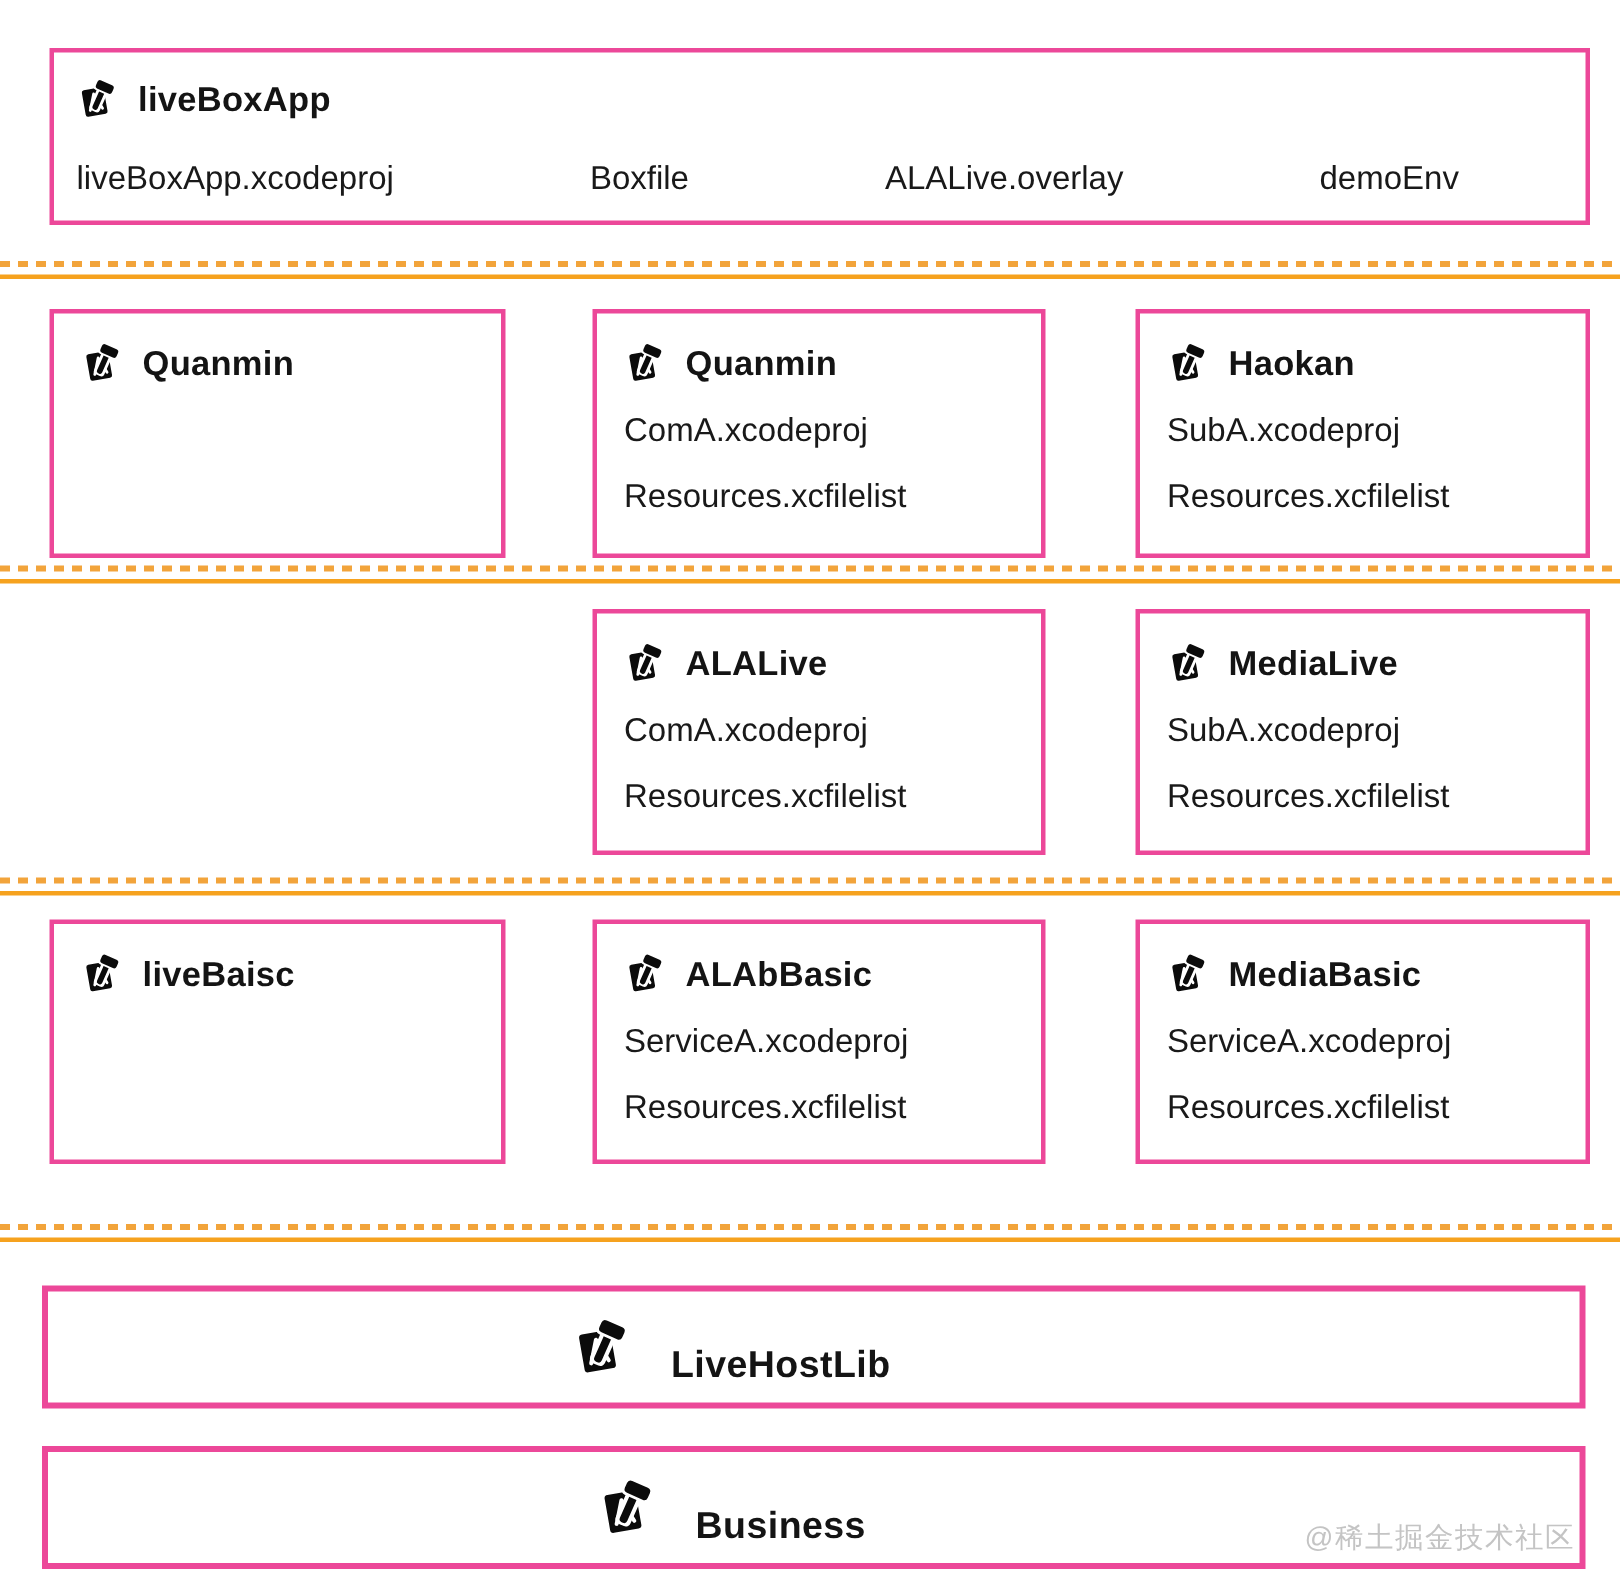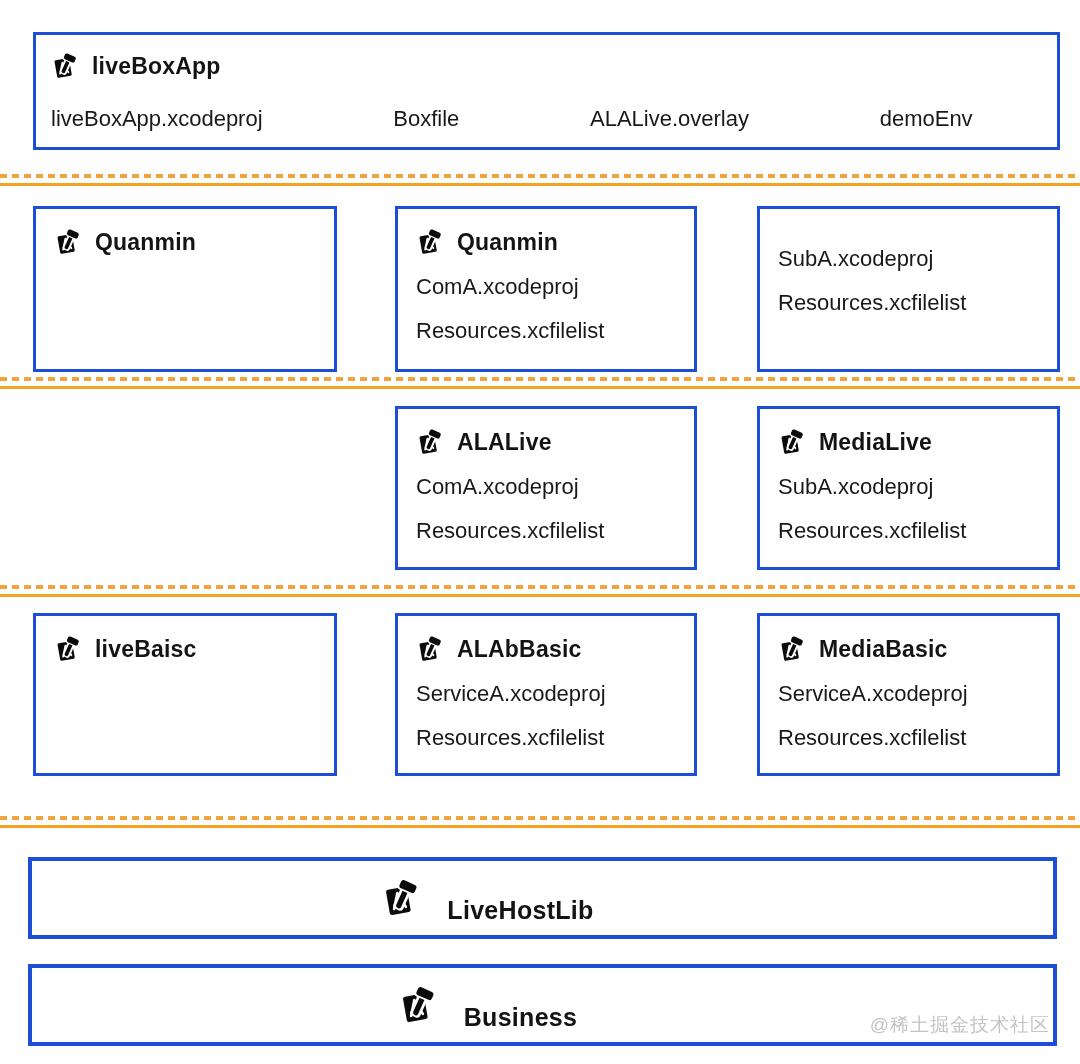--- a/index.html
+++ b/index.html
@@ -1,21 +1,21 @@
 <!DOCTYPE html>
 <html><head>
 <meta charset="utf-8">
 <style>
   * { margin:0; padding:0; box-sizing:border-box; }
   html,body { background:#ffffff; }
   .canvas {
     position:relative; width:1080px; height:1064px; background:#ffffff;
     font-family:"Liberation Sans", sans-serif; color:#141414; overflow:hidden;
   }
-  .node { position:absolute; background:#fff; border:3px solid #1d4ed8; }
+  .node { position:absolute; background:#fff; border:3px solid #ec4899; }
   .node-title { display:flex; align-items:center; gap:13px; font-weight:bold; font-size:23px; letter-spacing:.2px; }
   .icon-sm { width:28px; height:28px; flex:0 0 auto; }
   .icon-lg { width:40px; height:40px; flex:0 0 auto; }
   .file { font-size:22px; color:#191919; }
 
   
   .app-box { left:33px; top:32px; width:1027px; height:118px; padding:17px 15px 0 15px; }
   .app-files { display:flex; justify-content:space-between; width:93%; margin-top:26px; }
 
   
@@ -99,20 +99,26 @@
           <use href="#xcodeproj"></use>
         </svg>
       <span>Quanmin</span>
     </div>
     <div class="files">
       <div class="file">ComA.xcodeproj</div>
       <div class="file">Resources.xcfilelist</div>
     </div>
   </div>
   <div class="node gbox r1 c3">
+    <div class="node-title">
+      <svg class="icon-sm">
+          <use href="#xcodeproj"></use>
+        </svg>
+      <span>Haokan</span>
+    </div>
     <div class="files">
       <div class="file">SubA.xcodeproj</div>
       <div class="file">Resources.xcfilelist</div>
     </div>
   </div>
 
   <div class="divider d2">
     <div class="dash"></div>
     <div class="solid"></div>
   </div>

